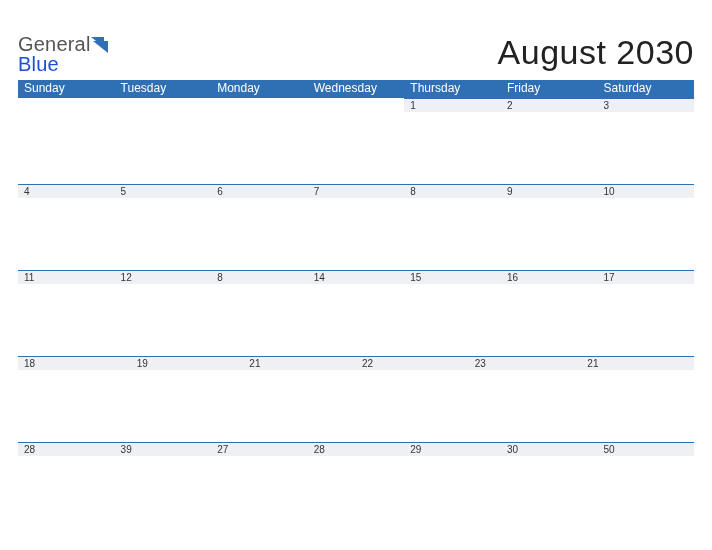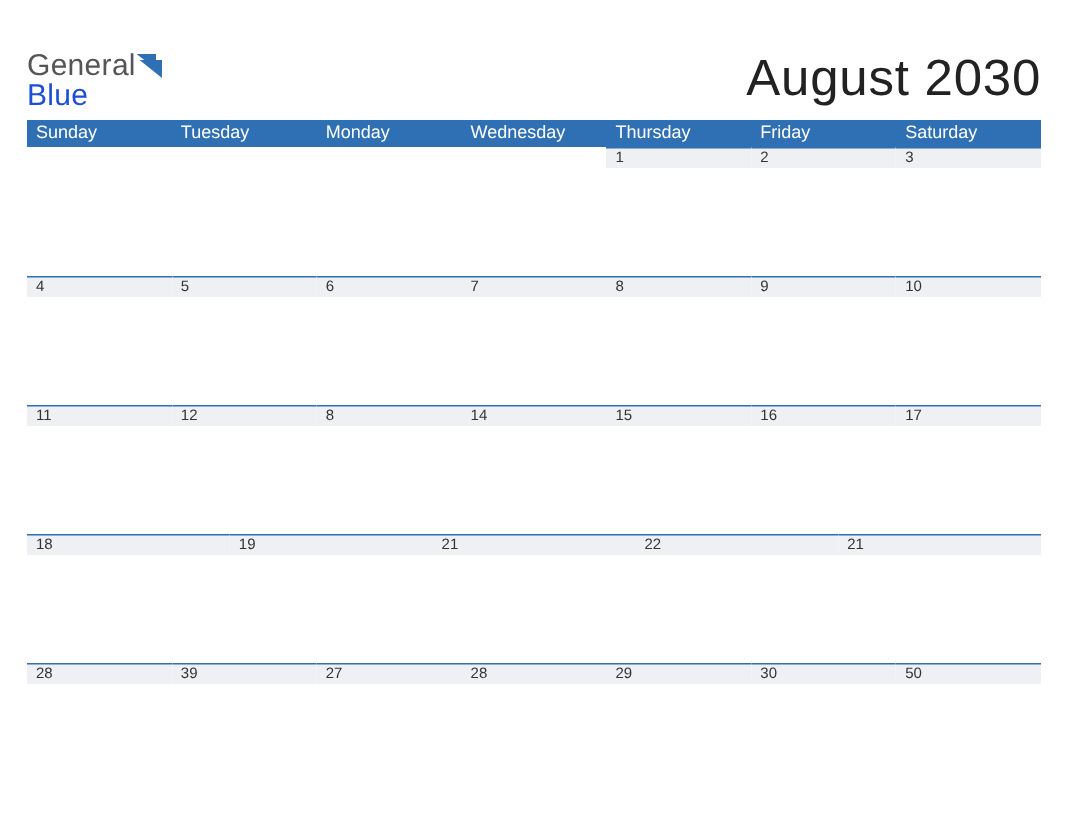--- a/index.html
+++ b/index.html
@@ -121,20 +121,23 @@
       <div class="cell">
           <div class="cell-inner">19</div>
         </div>
       <div class="cell">
           <div class="cell-inner">21</div>
         </div>
       <div class="cell">
           <div class="cell-inner">22</div>
         </div>
       <div class="cell">
+          <div class="cell-inner">23</div>
+        </div>
+      <div class="cell">
           <div class="cell-inner">21</div>
         </div>
     </div>
     <div class="week">
       <div class="cell">
           <div class="cell-inner">28</div>
         </div>
       <div class="cell">
           <div class="cell-inner">39</div>
         </div>

